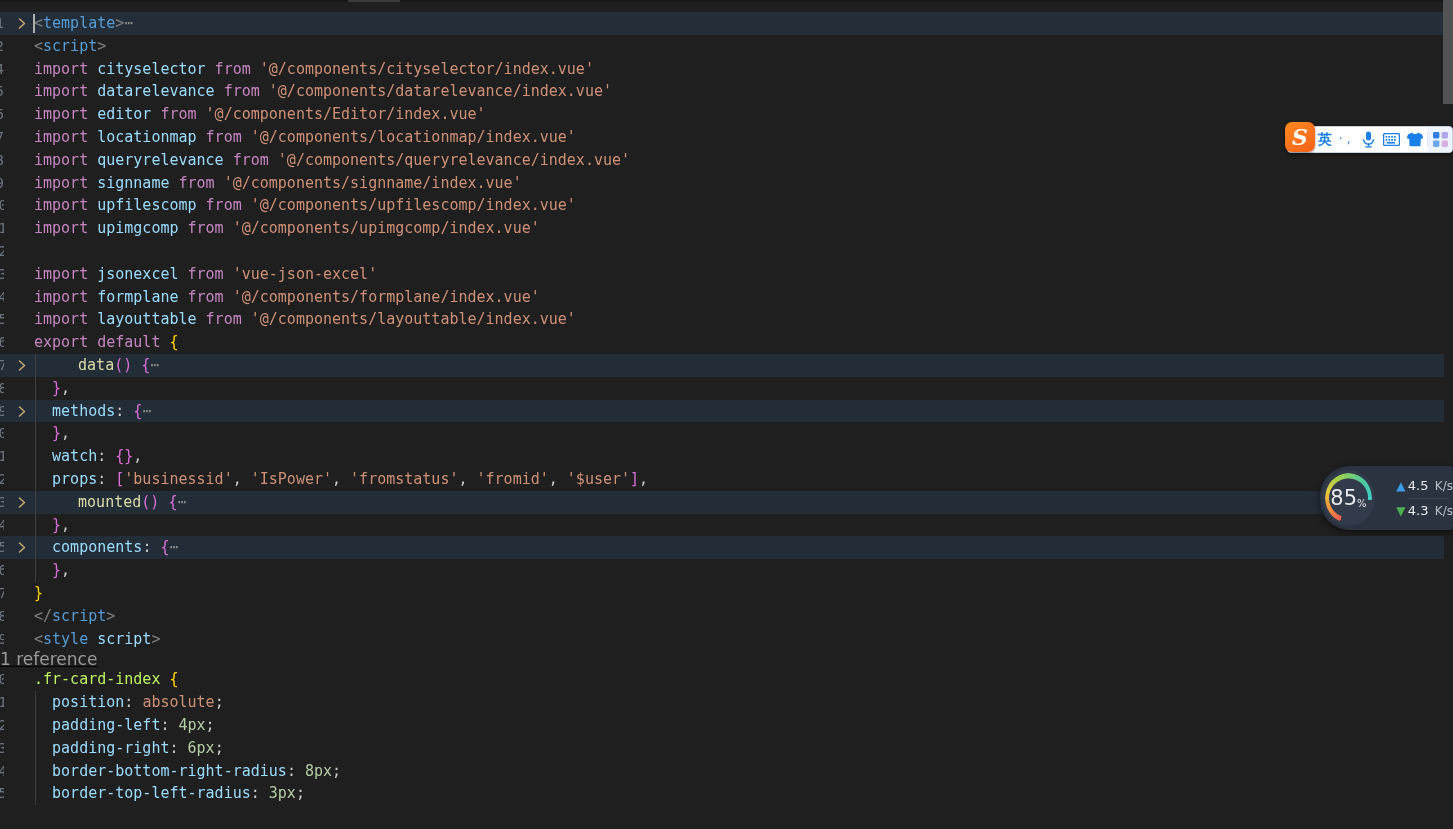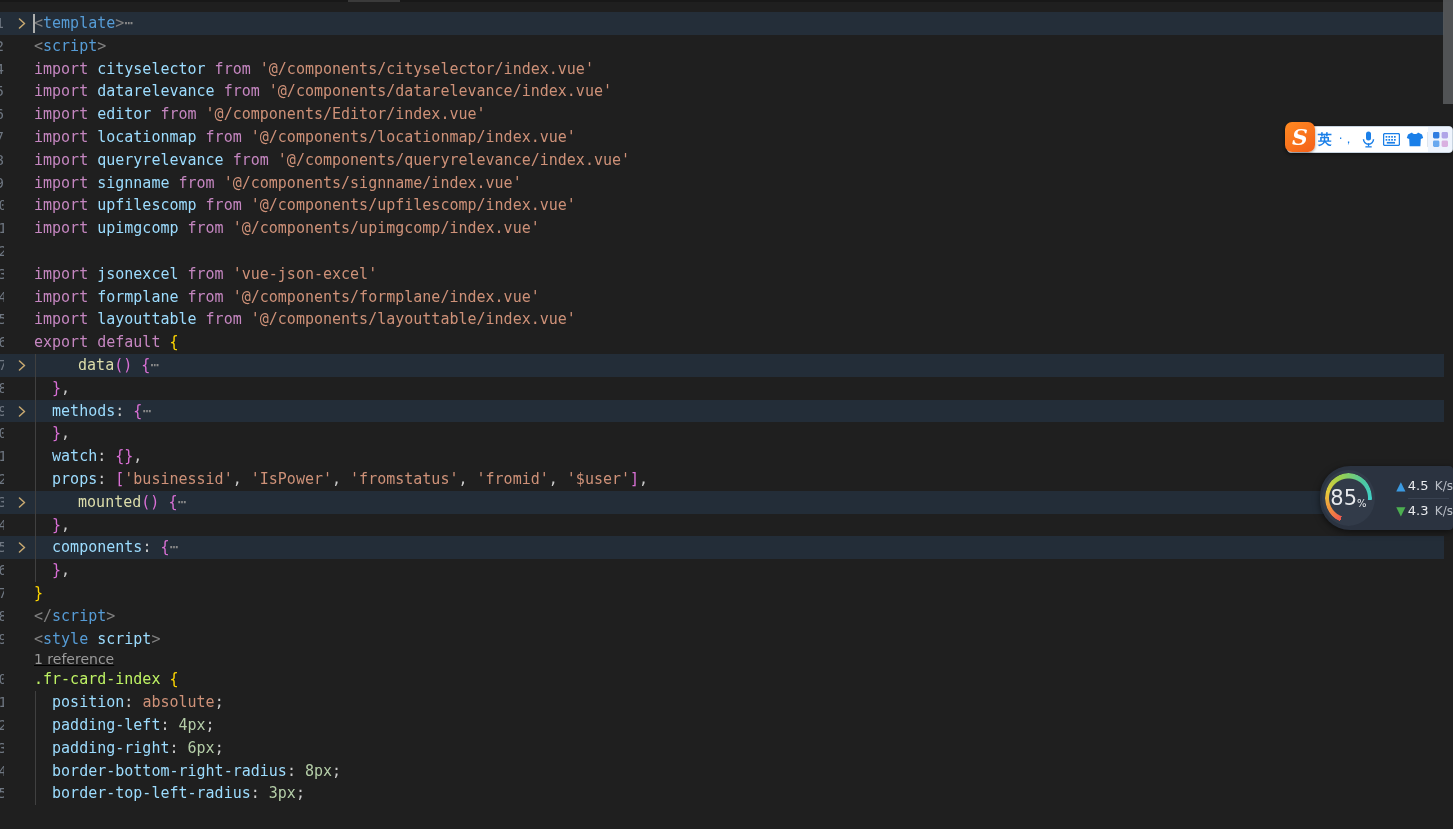--- a/index.html
+++ b/index.html
@@ -84,23 +84,22 @@
     width: 2px; height: 19px;
     background: #aeafad;
   }
 
   
   .codelens {
     position: relative;
     height: 18px;
     line-height: 18px;
     font-family: "DejaVu Sans", sans-serif;
-    font-size: 14px;
+    font-size: 17px;
     color: #9a9a9a;
-    padding-left: 34px;
     white-space: pre;
   }
 
   
   .t-kw      { color: #c586c0; }  
   .t-id      { color: #9cdcfe; }  
   .t-str     { color: #ce9178; }  
   .t-tag     { color: #569cd6; }  
   .t-punc    { color: #808080; }  
   .t-fn      { color: #dcdcaa; margin-left: 26px; }  

